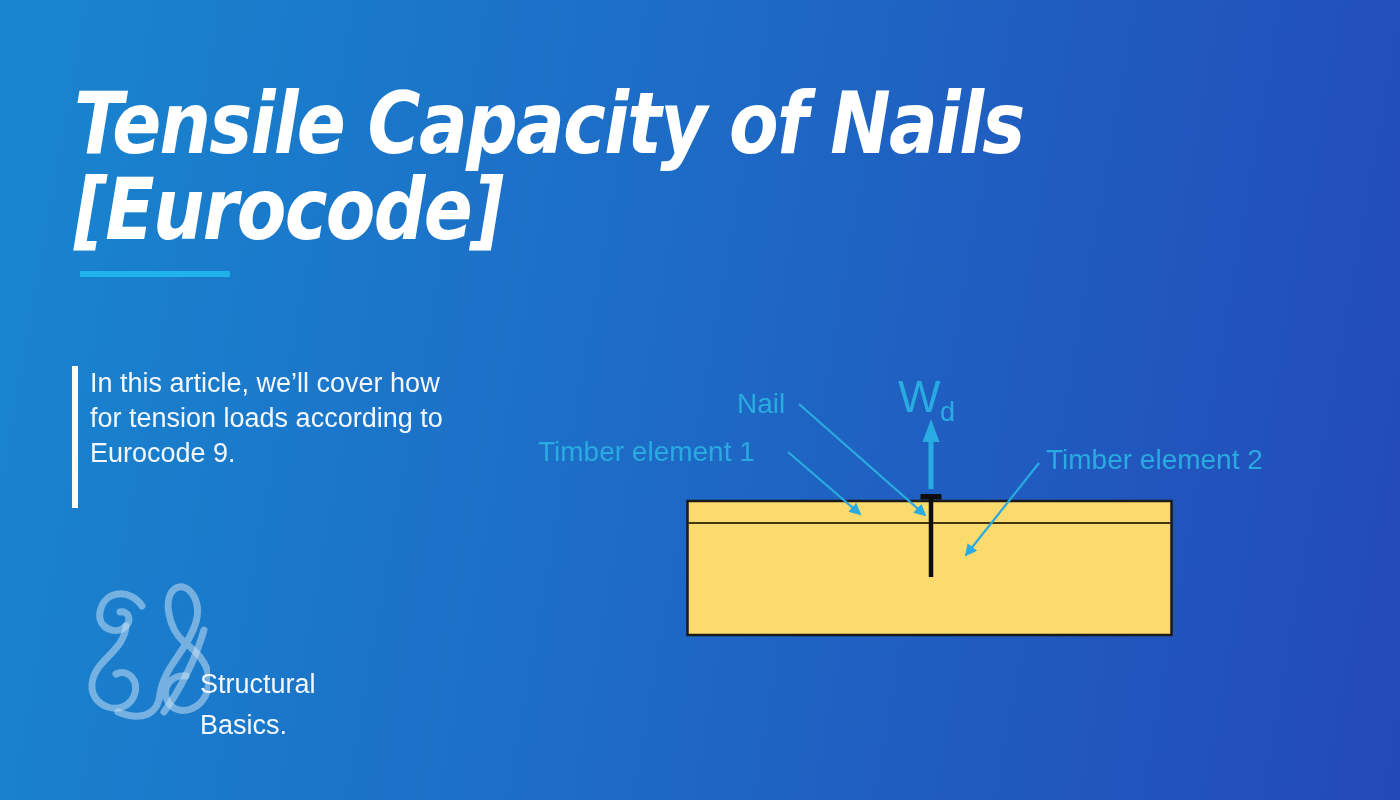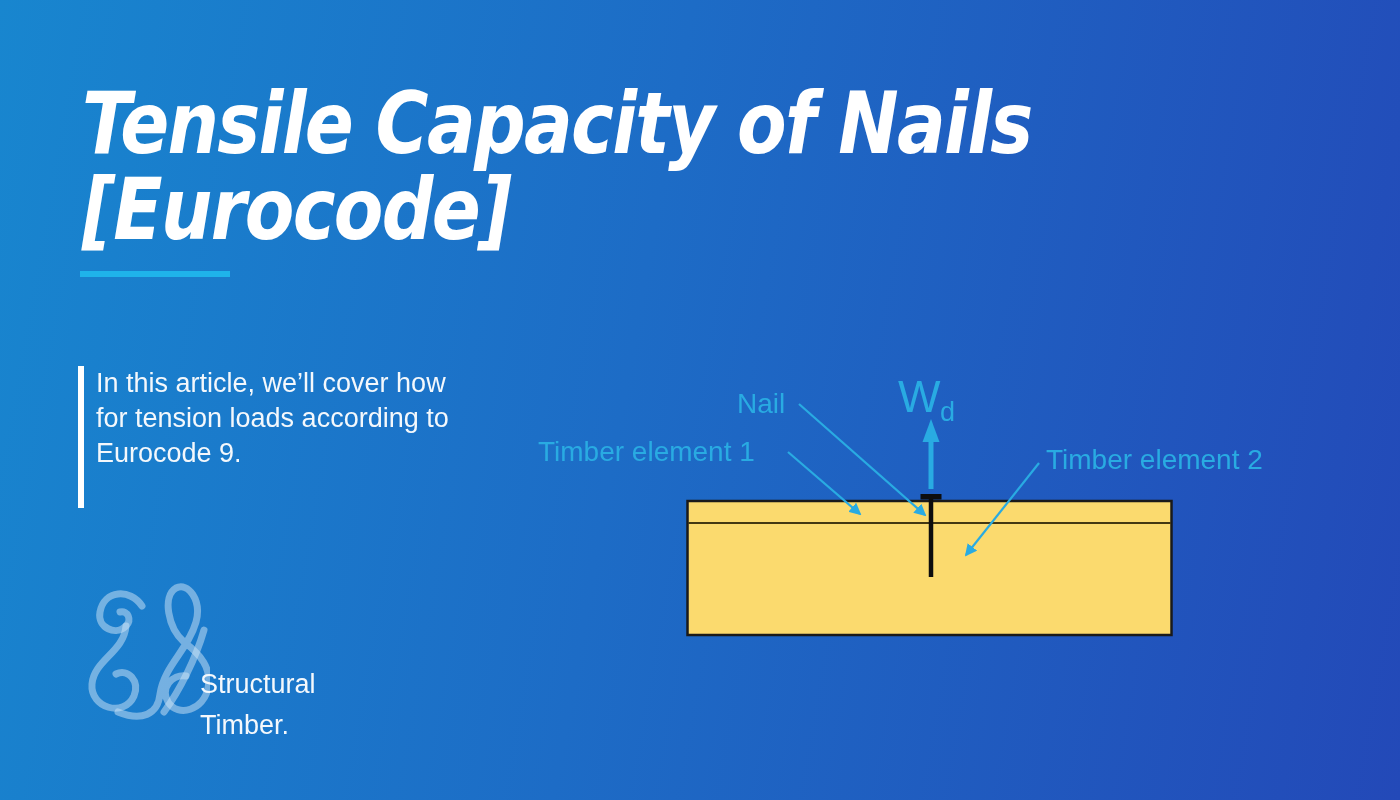--- a/index.html
+++ b/index.html
@@ -11,21 +11,21 @@
     background: linear-gradient(100deg,
       var(--background-left) 0%,
       var(--background-mid) 45%,
       var(--background-right) 100%);
     font-family: "Liberation Sans", sans-serif;
   }
 
   
   .title {
     position: absolute;
-    left: 82px;
+    left: 74px;
     top: 80px;
     color: var(--text-primary);
     font-family: "DejaVu Sans", sans-serif;
     font-weight: bold;
     font-style: italic;
     font-size: 86px;
     line-height: 86px;
     letter-spacing: -2px;
   }
   .title .tline {
@@ -39,21 +39,21 @@
     left: 80px;
     top: 271px;
     width: 150px;
     height: 6px;
     background: var(--accent-underline);
   }
 
   
   .intro {
     position: absolute;
-    left: 78px;
+    left: 72px;
     top: 366px;
     display: flex;
     align-items: stretch;
   }
   .intro-bar {
     width: 6px;
     height: 142px;
     background: var(--text-primary);
     margin-right: 12px;
     flex: 0 0 auto;
@@ -145,21 +145,21 @@
 
   <svg class="brand-logo" viewBox="0 0 126 152" aria-hidden="true">
     <path d="M 58 32 C 46 14 20 16 16 38 C 13 54 32 62 42 52 C 48 46 44 36 36 38"></path>
     <path d="M 42 52 C 40 78 10 86 8 110 C 6 134 40 144 50 122 C 56 107 44 94 32 100"></path>
     <path d="M 34 138 C 58 148 74 140 76 120 C 80 92 104 76 112 48 C 118 26 104 8 92 14 C 78 22 84 54 100 68 C 116 80 128 94 124 114 C 120 136 94 144 84 128 C 76 114 88 100 102 102"></path>
     <path d="M 120 56 C 112 84 96 116 80 138"></path>
   </svg>
 
   <div class="brand-name">
     <span>Structural</span>
-    <span>Timber.</span>
+    <span>Basics.</span>
   </div>
 
   <svg class="diagram" viewBox="0 0 1400 800">
     <defs>
       <marker id="ah" viewBox="0 0 10 10" refX="8.5" refY="5" markerWidth="5.5" markerHeight="5.5" orient="auto">
         <path d="M 0 0 L 10 5 L 0 10 z"></path>
       </marker>
     </defs>
 
     <rect class="timber-rect" x="687.5" y="501" width="484" height="134"></rect>

